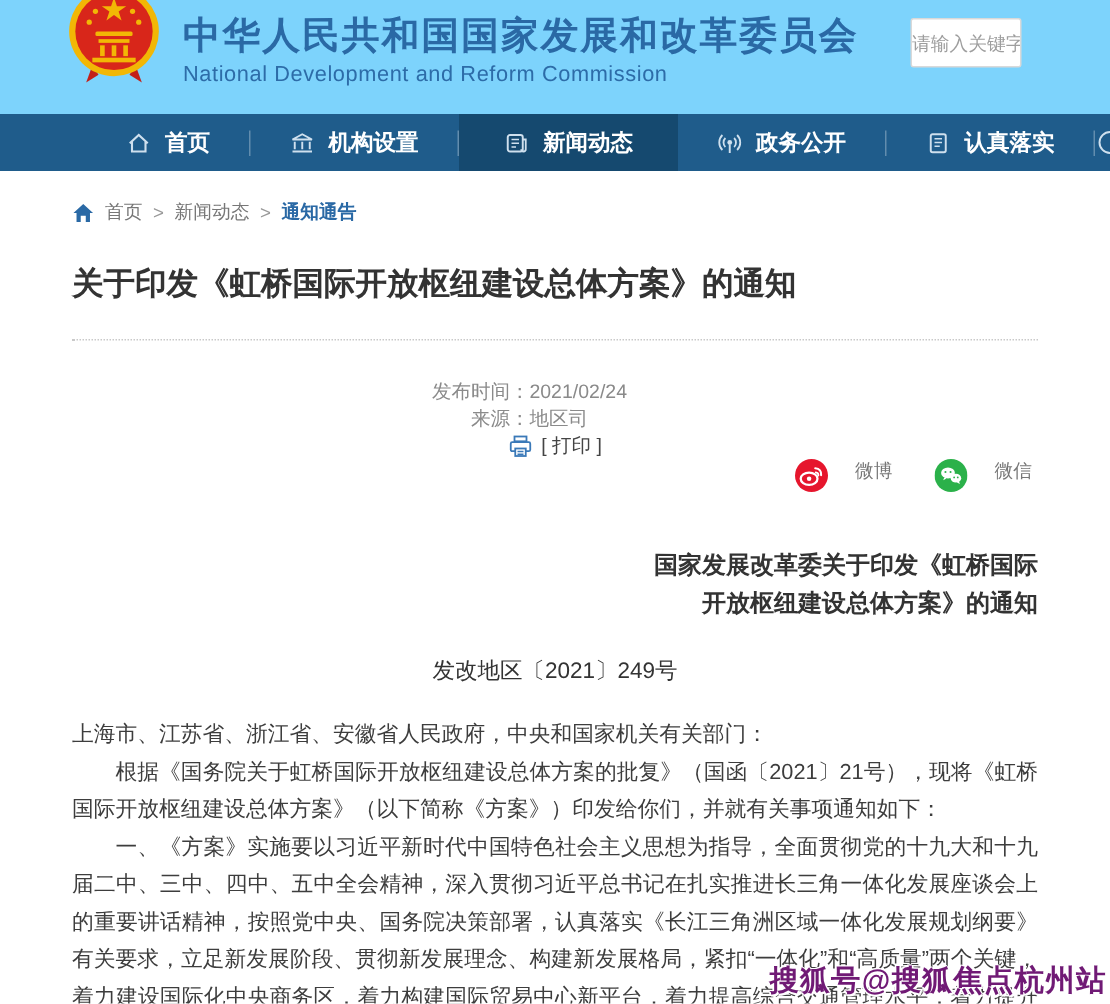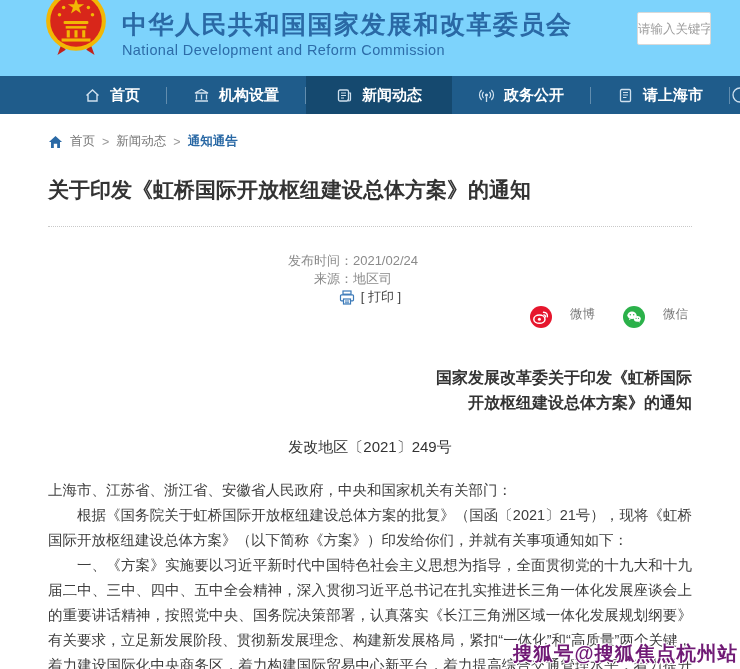--- a/index.html
+++ b/index.html
@@ -8,21 +8,21 @@
     position:relative; overflow:hidden; background:#fff;
     font-family:"Liberation Sans","DejaVu Sans",sans-serif;
     -webkit-font-smoothing:antialiased;
   }
   
   .site-header { position:relative; height:76px; background:#7dd3fc; }
   .emblem { position:absolute; left:42px; top:-10px; width:68px; height:66px; }
   .site-title { position:absolute; left:122px; top:9px; }
   .site-title .cn { font-size:25px; font-weight:bold; color:#2a69a5; letter-spacing:1.5px; line-height:30px; }
   .site-title .en { font-size:14.5px; color:#2d6ca8; letter-spacing:0.4px; margin-top:3px; }
-  .search-box { position:absolute; left:637px; top:12px; width:74px; height:33px; }
+  .search-box { position:absolute; left:607px; top:12px; width:74px; height:33px; }
   .search-box input {
     width:100%; height:100%; border:1px solid #d9d9d9; border-radius:2px;
     font-size:12.5px; color:#666; text-align:center; outline:none; background:#fff;
     font-family:inherit;
   }
   .search-box input::placeholder { color:#9e9e9e; }
   
   .main-nav { position:relative; height:38px; background:#1f5c8b; display:flex; align-items:center; padding-left:58px; overflow:hidden; }
   .nav-item { display:flex; align-items:center; gap:9px; height:38px; padding:0 26px;
               color:#fff; font-size:15px; font-weight:bold; cursor:pointer; white-space:nowrap; }
@@ -120,21 +120,21 @@
       <path d="M8.5 9.5 V15" stroke="#cfe0ee" stroke-width="1.3"></path>
     </svg>
     <span>政务公开</span>
   </div>
   <div class="nav-sep"></div>
   <div class="nav-item">
     <svg class="nav-icon" viewBox="0 0 17 17">
       <rect x="3.5" y="2.5" width="10" height="12" rx="1.2" fill="none" stroke="#cfe0ee" stroke-width="1.3"></rect>
       <path d="M6 5.5 H11 M6 8 H11 M6 10.5 H9.5" stroke="#cfe0ee" stroke-width="1.1"></path>
     </svg>
-    <span>请上海市</span>
+    <span>认真落实</span>
   </div>
   <div class="nav-sep"></div>
   <svg class="nav-partial" viewBox="0 0 18 18">
     <circle cx="9" cy="9" r="7" fill="none" stroke="#cfe0ee" stroke-width="1.3"></circle>
   </svg>
 </div>
 
 <div class="crumbs">
   <svg class="crumb-home" viewBox="0 0 16 15">
     <path d="M1 7.5 L8 1 L15 7.5 H12.8 V14 H9.8 V9.5 H6.2 V14 H3.2 V7.5 Z" fill="#2a69a5"></path>

